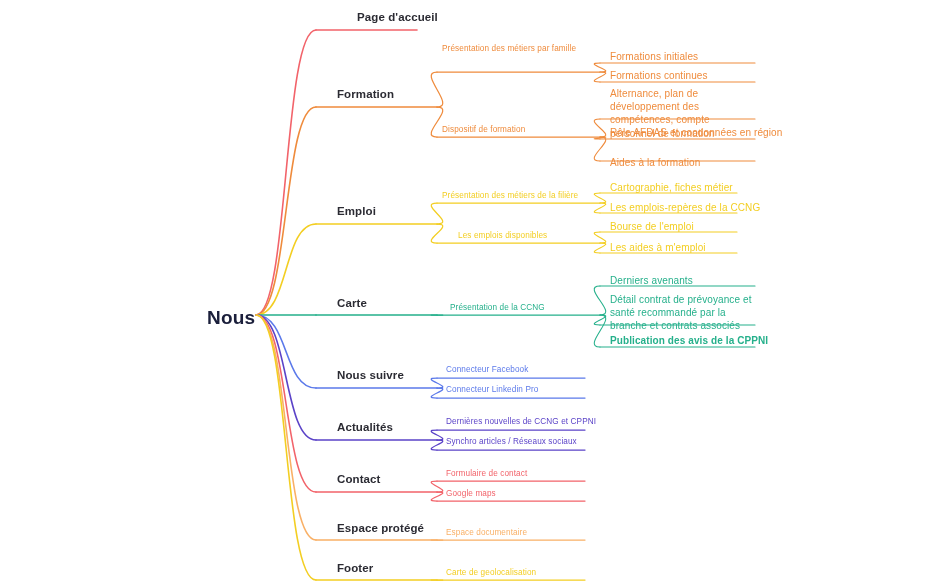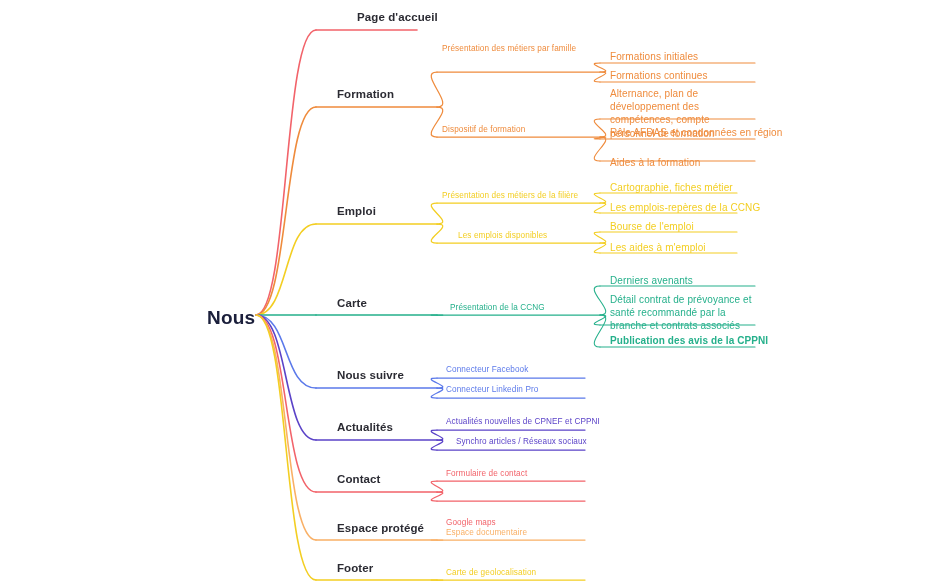--- a/index.html
+++ b/index.html
@@ -116,23 +116,23 @@
       <div class="node l3-label" style="left: 610px; top: 241px; color: rgb(243, 206, 34);">Les aides à m'emploi</div>
       <div class="node l1-label" style="left: 337px; top: 297px; color: rgb(43, 43, 51);">Carte</div>
       <div class="node l2-label" style="left: 450px; top: 303px; color: rgb(37, 176, 139);">Présentation de la CCNG</div>
       <div class="node l3-label" style="left: 610px; top: 274px; color: rgb(37, 176, 139);">Derniers avenants</div>
       <div class="node l3-label" style="left: 610px; top: 293px; color: rgb(37, 176, 139); width: 145px;">Détail contrat de prévoyance et santé recommandé par la branche et contrats associés</div>
       <div class="node l3-label" style="left: 610px; top: 334px; color: rgb(37, 176, 139); font-weight: bold;">Publication des avis de la CPPNI</div>
       <div class="node l1-label" style="left: 337px; top: 369px; color: rgb(43, 43, 51);">Nous suivre</div>
       <div class="node l2-label" style="left: 446px; top: 365px; color: rgb(91, 121, 234);">Connecteur Facebook</div>
       <div class="node l2-label" style="left: 446px; top: 385px; color: rgb(91, 121, 234);">Connecteur Linkedin Pro</div>
       <div class="node l1-label" style="left: 337px; top: 421px; color: rgb(43, 43, 51);">Actualités</div>
-      <div class="node l2-label" style="left: 446px; top: 417px; color: rgb(91, 67, 200);">Actualités nouvelles de CPNEF et CPPNI</div>
-      <div class="node l2-label" style="left: 456px; top: 437px; color: rgb(91, 67, 200);">Synchro articles / Réseaux sociaux</div>
+      <div class="node l2-label" style="left: 446px; top: 417px; color: rgb(91, 67, 200);">Dernières nouvelles de CCNG et CPPNI</div>
+      <div class="node l2-label" style="left: 446px; top: 437px; color: rgb(91, 67, 200);">Synchro articles / Réseaux sociaux</div>
       <div class="node l1-label" style="left: 337px; top: 473px; color: rgb(43, 43, 51);">Contact</div>
       <div class="node l2-label" style="left: 446px; top: 469px; color: rgb(242, 99, 106);">Formulaire de contact</div>
-      <div class="node l2-label" style="left: 446px; top: 518px; color: rgb(242, 99, 106);">Google maps</div>
+      <div class="node l2-label" style="left: 446px; top: 489px; color: rgb(242, 99, 106);">Google maps</div>
       <div class="node l1-label" style="left: 337px; top: 522px; color: rgb(43, 43, 51);">Espace protégé</div>
       <div class="node l2-label" style="left: 446px; top: 528px; color: rgb(249, 176, 102);">Espace documentaire</div>
       <div class="node l1-label" style="left: 337px; top: 562px; color: rgb(43, 43, 51);">Footer</div>
       <div class="node l2-label" style="left: 446px; top: 568px; color: rgb(243, 206, 34);">Carte de geolocalisation</div>
     </div>
 </div>
 
 </body></html>

